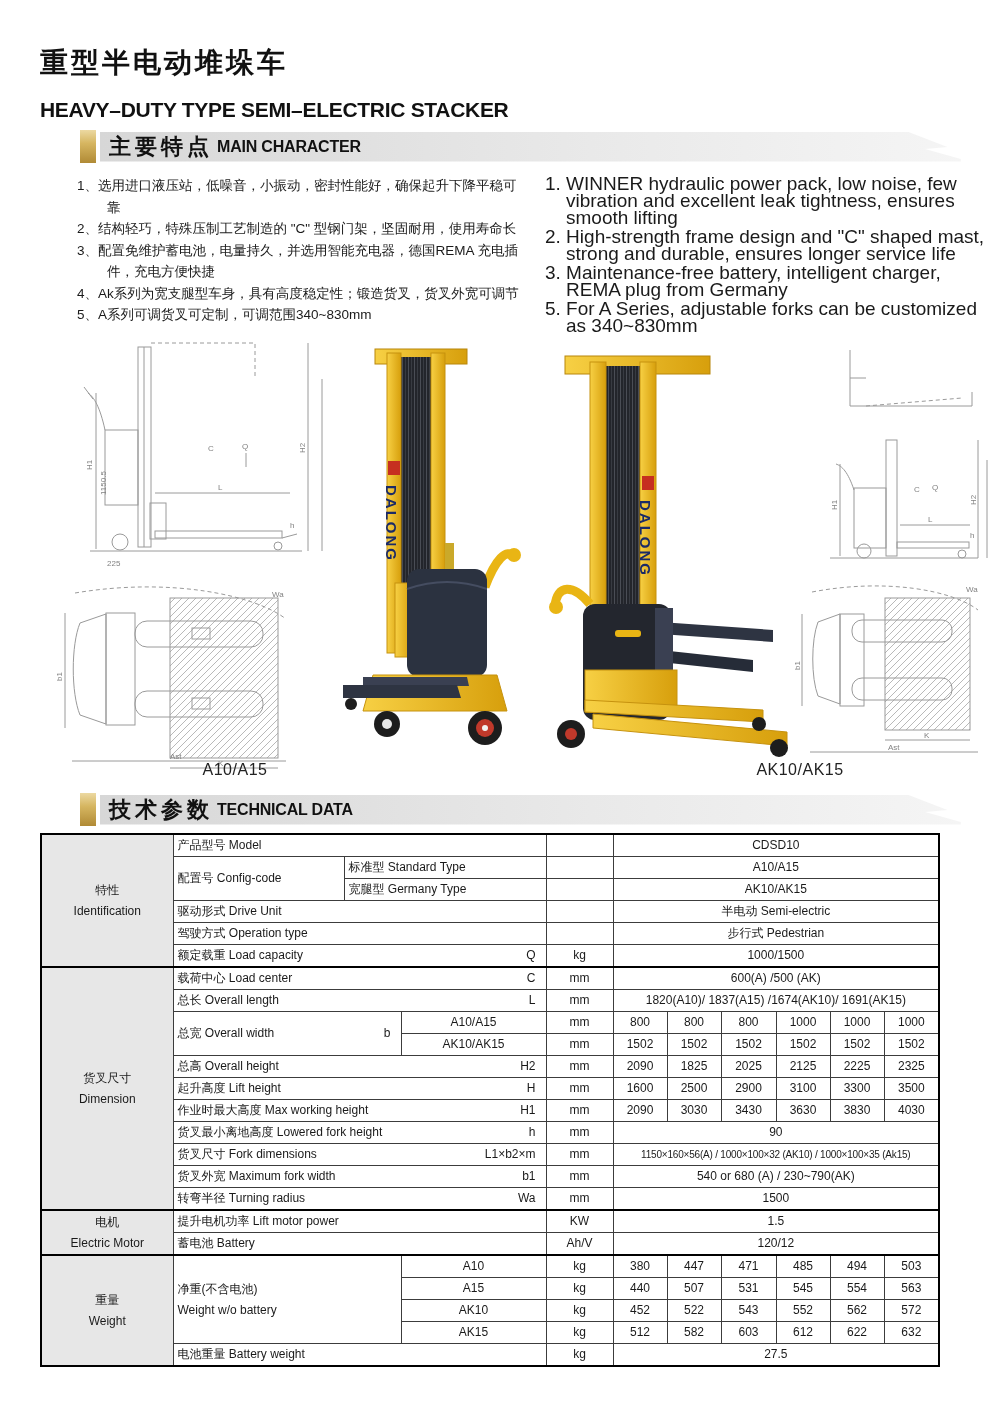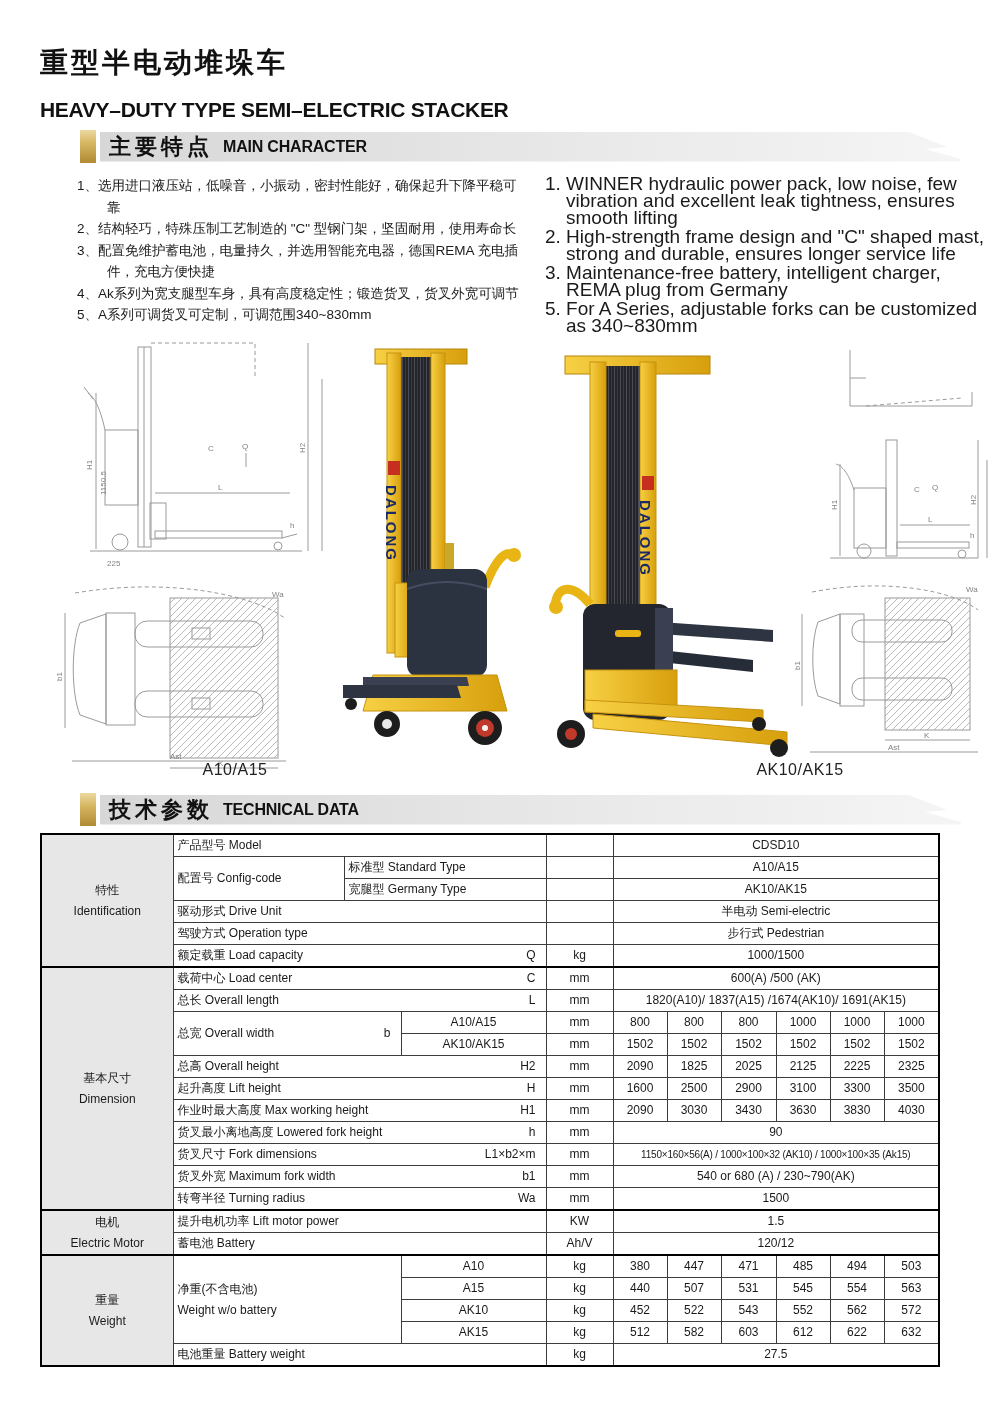--- a/index.html
+++ b/index.html
@@ -10,21 +10,21 @@
   .title-cn{position:absolute;left:40px;top:44px;font-size:28px;font-weight:900;letter-spacing:3px;color:#111;}
   .title-en{position:absolute;left:40px;top:98px;font-size:21px;font-weight:bold;letter-spacing:-0.3px;color:#111;}
 
   
   .sec-bar{position:absolute;left:36px;width:912px;height:33px;display:flex;align-items:center;padding-left:44px;}
   .gold-block{width:16px;height:33px;background:linear-gradient(180deg,#ecd9a2 0%,#d6b661 40%,#b08a35 100%);flex:0 0 auto;}
   .bar-body{flex:1;margin-left:4px;background:linear-gradient(90deg,#d7d7d7 0%,#e9e9e9 55%,#f6f6f6 100%);
     clip-path:polygon(0 0,90.5% 0,95% 52%,92.5% 58%,96.5% 92%,96.5% 100%,0 100%);
     display:flex;align-items:center;padding-left:9px;}
   .bar-cn{font-size:22px;font-weight:900;letter-spacing:4px;color:#111;}
-  .bar-en{font-size:16px;font-weight:bold;margin-left:10px;color:#111;letter-spacing:-0.2px;}
+  .bar-en{font-size:16px;font-weight:bold;margin-left:4px;color:#111;letter-spacing:-0.2px;}
 
   
   .feat-col{position:absolute;top:175px;font-size:13.5px;}
   .feat-cn{left:40px;width:482px;line-height:21.5px;}
   .feat-en{left:545px;width:446px;line-height:17px;font-size:19px;}
   .feat-cn .li{padding-left:30px;text-indent:-30px;margin-left:37px;}
   .feat-en .li{padding-left:21px;text-indent:-21px;margin-bottom:2px;}
 
   
   .fig{position:absolute;}
@@ -325,21 +325,21 @@
         <td class="lab" colspan="3">
           <span class="sym">Q</span>
           <span>额定载重 Load capacity</span>
         </td>
         <td class="unit">kg</td>
         <td class="val" colspan="6">1000/1500</td>
       </tr>
 
       <tr class="tsep">
         <td class="group" rowspan="11">
-          <span>基本尺寸</span><br>
+          <span>货叉尺寸</span><br>
           <span>Dimension</span>
         </td>
         <td class="lab" colspan="3">
           <span class="sym">C</span>
           <span>载荷中心 Load center</span>
         </td>
         <td class="unit">mm</td>
         <td class="val" colspan="6">600(A) /500 (AK)</td>
       </tr>
       <tr>

